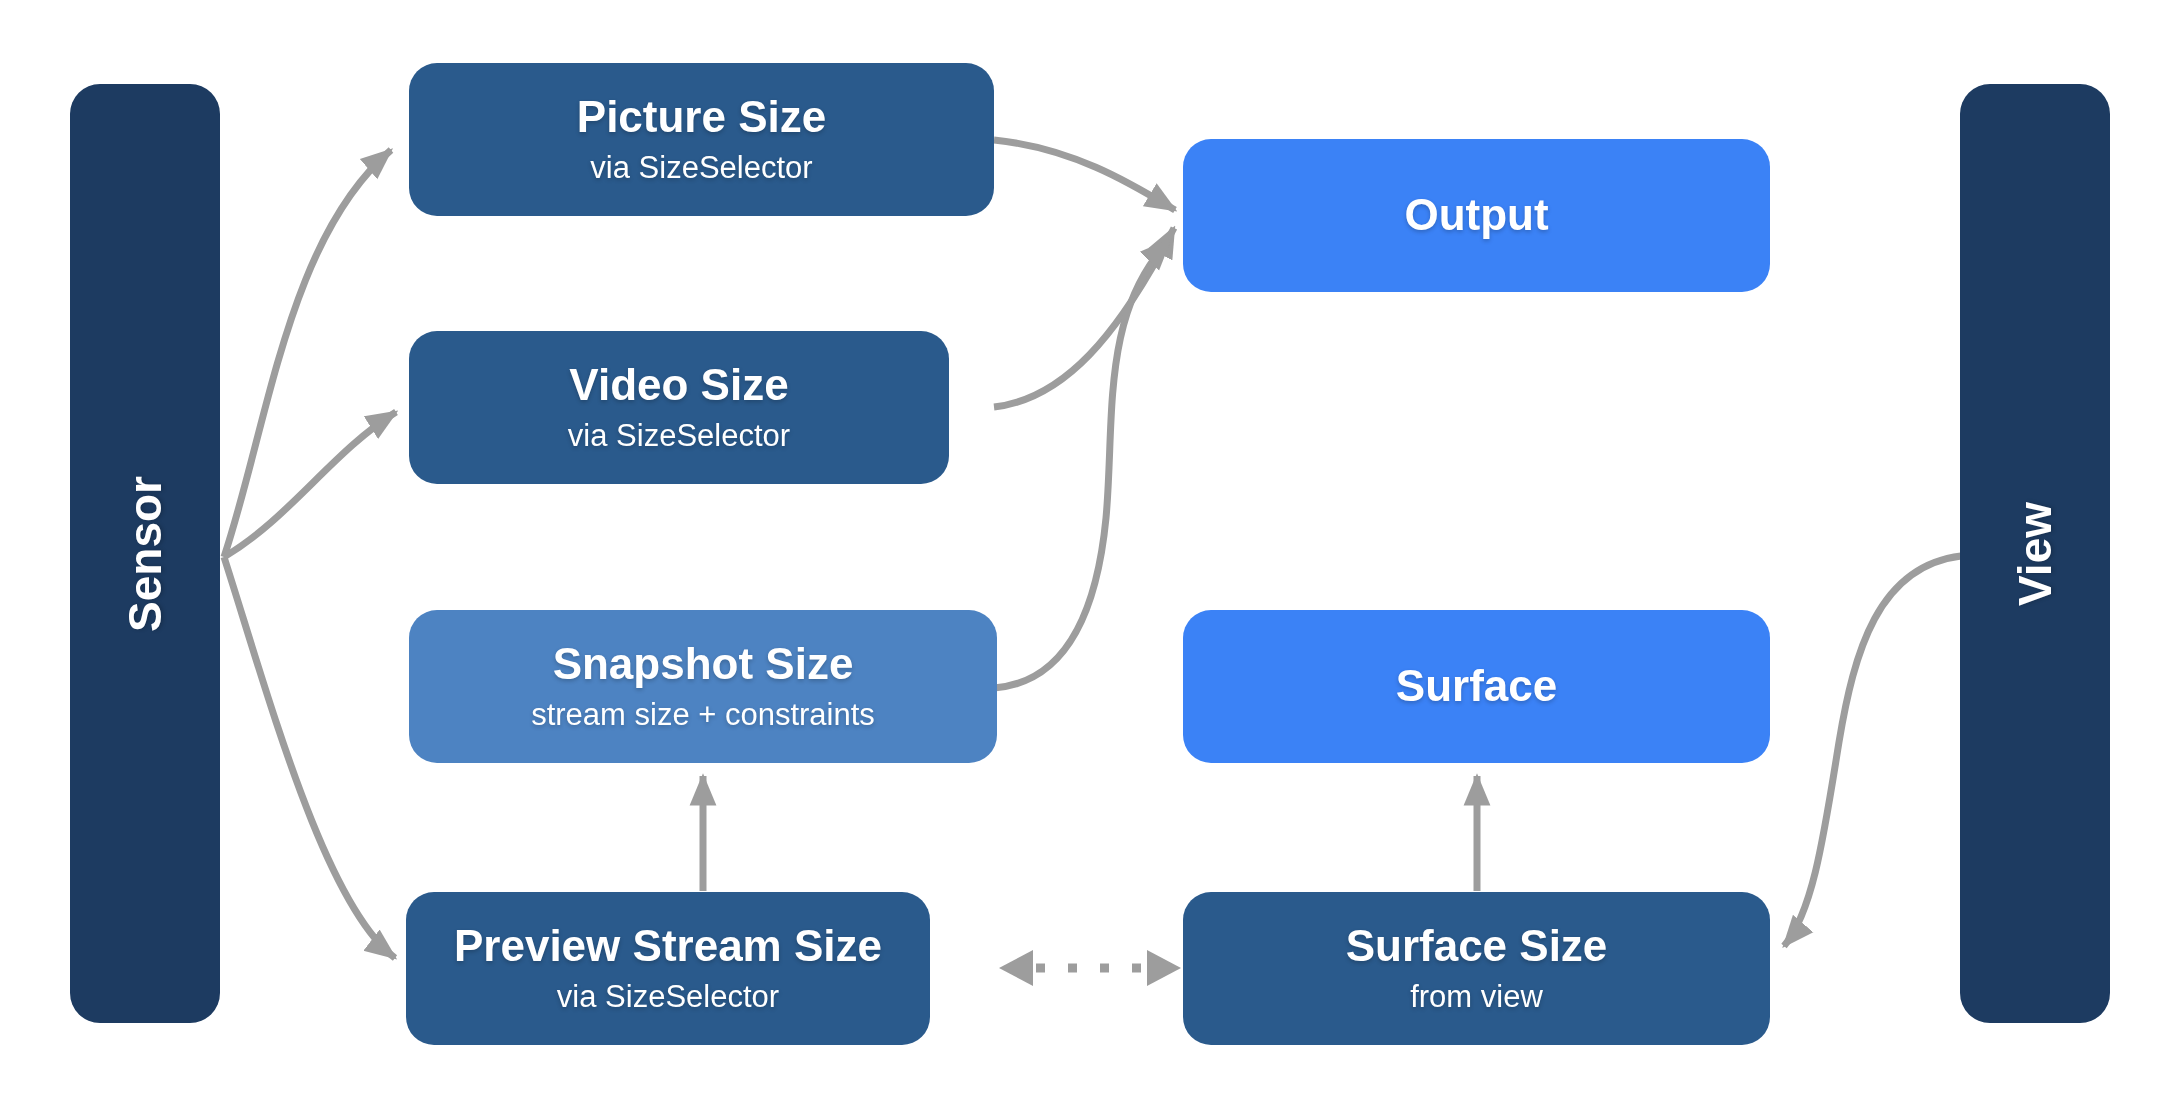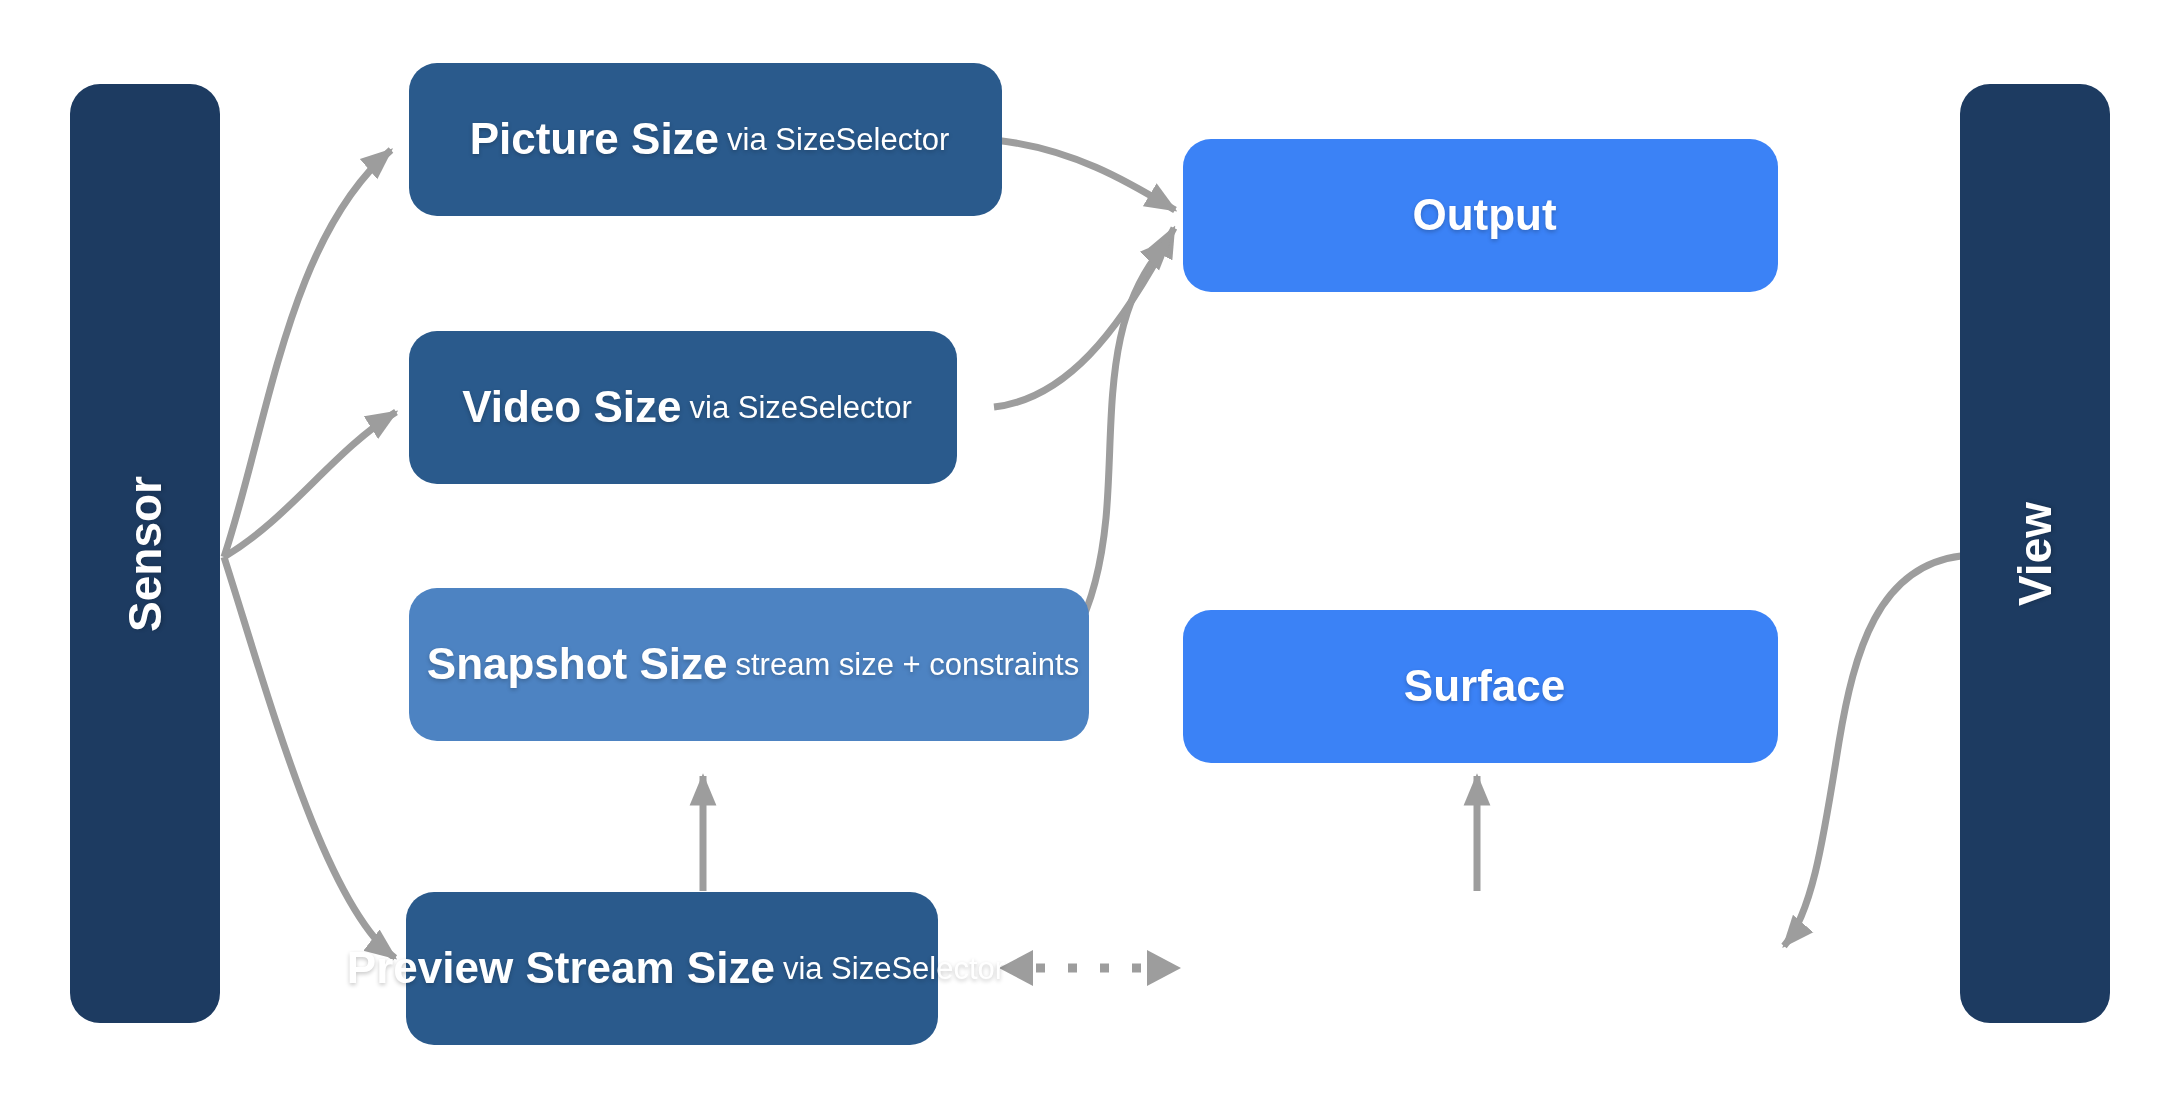--- a/index.html
+++ b/index.html
@@ -8,25 +8,24 @@
     width:2182px; height:1104px;
     background:#ffffff;
     font-family:"Liberation Sans", sans-serif;
     overflow:hidden;
   }
   .edges-layer { position:absolute; left:0; top:0; width:2182px; height:1104px; }
   .node {
     position:absolute;
     border-radius:28px;
     color:#ffffff;
-    display:flex; flex-direction:row;
+    display:flex; flex-direction:column;
     align-items:center; justify-content:center;
     text-align:center;
     gap:8px;
-    padding-left:8px;
   }
   .node .title {
     font-weight:bold; font-size:44px; line-height:1.1;
     text-shadow:0 2px 4px rgba(0,0,0,0.22);
     white-space:nowrap;
   }
   .node .subtitle {
     font-size:31px; line-height:1.15;
     text-shadow:0 2px 4px rgba(0,0,0,0.22);
     white-space:nowrap;
@@ -89,32 +88,36 @@
   <div class="node variant-blue" style="left:409px; top:63px; width:585px; height:153px;">
     <span class="title">Picture Size</span>
     <span class="subtitle">via SizeSelector</span>
   </div>
 
   <div class="node variant-blue" style="left:409px; top:331px; width:540px; height:153px;">
     <span class="title">Video Size</span>
     <span class="subtitle">via SizeSelector</span>
   </div>
 
-  <div class="node variant-light" style="left:409px; top:588px; width:672px; height:153px;text-align:right;">
+  <div class="node variant-light" style="left:409px; top:610px; width:588px; height:153px;text-align:right;">
     <span class="title">Snapshot Size</span>
     <span class="subtitle">stream size + constraints</span>
   </div>
 
   <div class="node variant-blue" style="left:406px; top:892px; width:524px; height:153px;">
     <span class="title">Preview Stream Size</span>
     <span class="subtitle">via SizeSelector</span>
   </div>
 
   <div class="node variant-red" style="left:1183px; top:139px; width:587px; height:153px;">
     <span class="title">Output</span>
   </div>
 
   <div class="node variant-red" style="left:1183px; top:610px; width:587px; height:153px;">
     <span class="title">Surface</span>
   </div>
 
+  <div class="node variant-blue" style="left:1183px; top:892px; width:587px; height:153px;">
+    <span class="title">Surface Size</span>
+    <span class="subtitle">from view</span>
+  </div>
 
 </div>
 
 </body></html>

